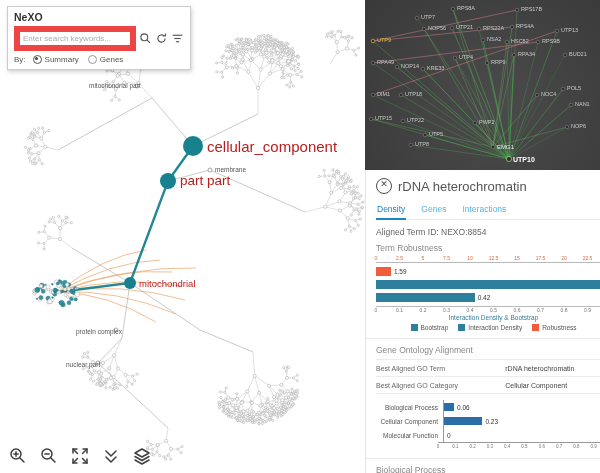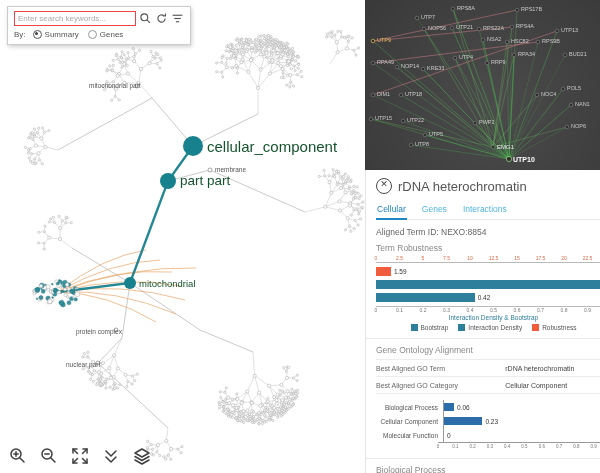--- a/index.html
+++ b/index.html
@@ -2,28 +2,28 @@
 <html><head>
 <meta charset="utf-8">
 <style>
   html,body{margin:0;padding:0}
   body{font-family:"Liberation Sans",sans-serif;background:#999}
   #app{position:relative;width:600px;height:473px;background:#fff;overflow:hidden;margin:0 auto}
 
   
   #main{position:absolute;left:0;top:0;width:365px;height:473px;background:#fff;overflow:hidden}
   #tree-svg{position:absolute;left:0;top:0}
-  .tree-label{position:absolute;white-space:nowrap;color:#14532d;transform:translateY(-50%);line-height:1;cursor:pointer}
+  .tree-label{position:absolute;white-space:nowrap;color:#b91c1c;transform:translateY(-50%);line-height:1;cursor:pointer}
   .tree-label.small{color:#555}
 
   
   #search-panel{position:absolute;left:7px;top:6px;width:170px;background:#fff;border:1px solid #ccc;box-shadow:1px 2px 4px rgba(0,0,0,.18);padding:4px 6px 5px;z-index:5}
   .sp-title{font-size:10.5px;font-weight:bold;color:#333;margin-bottom:3px}
   .sp-row{display:flex;align-items:center;gap:3px}
-  .sp-input{flex:1;min-width:0;font-size:8px;padding:2px 3px;border:1px solid #ef4444;color:#333;font-family:"Liberation Sans",sans-serif}
+  .sp-input{flex:1;min-width:0;font-size:8px;padding:2px 3px;border:6px solid #ef4444;color:#333;font-family:"Liberation Sans",sans-serif}
   .sp-input::placeholder{color:#aaa}
   .sp-icon{display:inline-flex;width:13px;height:13px;cursor:pointer}
   .sp-row2{display:flex;align-items:center;gap:7px;margin-top:4px;font-size:8px;color:#555}
   .sp-opt{display:inline-flex;align-items:center;gap:3px;cursor:pointer}
   .radio{width:7px;height:7px;border:1px solid #999;border-radius:50%;display:inline-block;position:relative}
   .radio.sel{border-color:#555}
   .radio.sel::after{content:"";position:absolute;left:1px;top:1px;width:3px;height:3px;border-radius:50%;background:#444}
 
   
   #toolbar{position:absolute;left:5px;bottom:4px;display:flex;gap:5px;z-index:5}
@@ -877,20 +877,21 @@
         <div class="tree-label" style="left: 207px; top: 146px; font-size: 15px; font-weight: 500;">cellular_component</div>
         <div class="tree-label" style="left: 180px; top: 181px; font-size: 13.5px; font-weight: 500;">part part</div>
         <div class="tree-label" style="left: 139px; top: 284px; font-size: 9.5px; font-weight: 500;">mitochondrial</div>
         <div class="tree-label small" style="left: 215px; top: 170px; font-size: 6.5px;">membrane</div>
         <div class="tree-label small" style="left: 89px; top: 86px; font-size: 6.5px;">mitochondrial part</div>
         <div class="tree-label small" style="left: 76px; top: 332px; font-size: 6.5px;">protein complex</div>
         <div class="tree-label small" style="left: 66px; top: 365px; font-size: 6.5px;">nuclear part</div>
       </div>
 
     <div id="search-panel">
+      <div class="sp-title">NeXO</div>
       <div class="sp-row">
         <input class="sp-input" placeholder="Enter search keywords..." style="">
         <span class="sp-icon">
             <svg viewBox="0 0 16 16" width="13" height="13" style="stroke:#555;fill:none;stroke-width:1.4">
               <circle cx="6.5" cy="6.5" r="4.2"></circle>
               <line x1="9.8" y1="9.8" x2="13.5" y2="13.5"></line>
             </svg>
           </span>
         <span class="sp-icon">
             <svg viewBox="0 0 16 16" width="13" height="13" style="stroke:#555;fill:none;stroke-width:1.4">
@@ -1081,21 +1082,21 @@
         <span class="net-label hub" style="left: 148px; top: 156px;">UTP10</span>
       </div>
   </div>
 
   <div id="details">
     <div class="dt-header">
       <span class="dt-close">✕</span>
       <span class="dt-title">rDNA heterochromatin</span>
     </div>
     <div class="dt-tabs" id="dt-tabs">
-        <span class="dt-tab active">Cellular</span>
+        <span class="dt-tab active">Density</span>
         <span class="dt-tab">Genes</span>
         <span class="dt-tab">Interactions</span>
       </div>
     <div class="dt-line"><span>Aligned Term ID:</span> <span>NEXO:8854</span></div>
     <div class="dt-sub">Term Robustness</div>
 
     <div class="rchart">
       <div class="axis-ticks top" id="rb-top-ticks">
           <span style="left: 0%;">0</span>
           <span style="left: 10%;">2.5</span>

